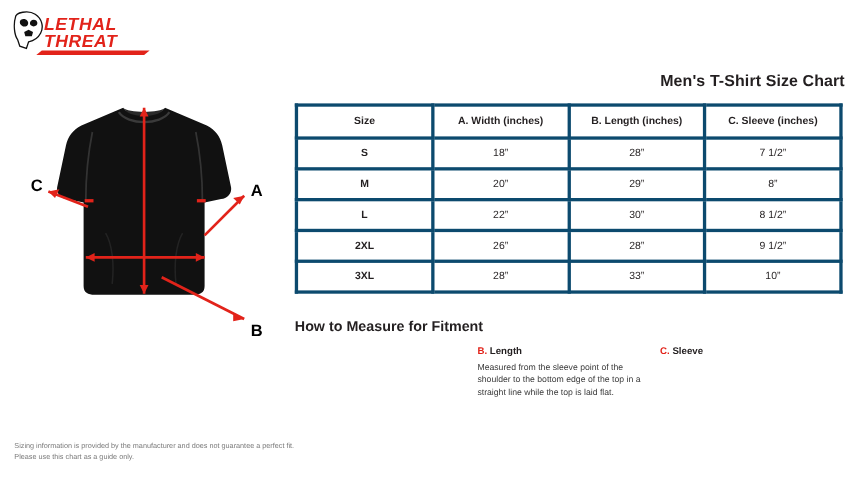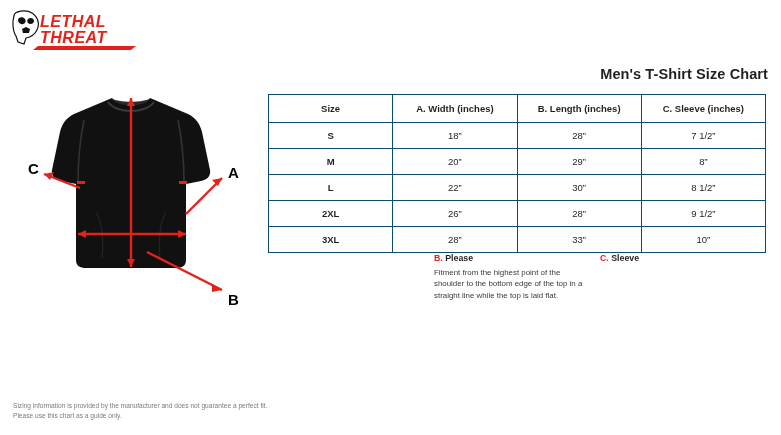--- a/index.html
+++ b/index.html
@@ -53,21 +53,21 @@
     text-align: right;
   }
 
   table.size-chart {
     border-collapse: collapse;
     width: 498px;
     table-layout: fixed;
   }
   table.size-chart th,
   table.size-chart td {
-    border: 1px solid #0c4a6e;
+    border: 3px solid #0c4a6e;
     text-align: center;
     font-size: 9.5px;
     color: #231f20;
     height: 25px;
     padding: 0;
     font-weight: normal;
   }
   table.size-chart th {
     font-weight: bold;
     font-size: 9.5px;
@@ -235,27 +235,28 @@
       </tr>
       <tr>
         <td class="size-col">3XL</td>
         <td>28”</td>
         <td>33”</td>
         <td>10”</td>
       </tr>
     </tbody>
   </table>
 
+  <h2 id="measure-title">How to Measure for Fitment</h2>
 
   <div id="measure-cols">
     <div class="measure-col">
     </div>
     <div class="measure-col">
-      <div class="measure-head"><span class="letter">B.</span><span> Please</span></div>
-      <div class="measure-body">Fitment from the highest point of the shoulder to the bottom edge of the top in a straight line while the top is laid flat.</div>
+      <div class="measure-head"><span class="letter">B.</span><span> Length</span></div>
+      <div class="measure-body">Measured from the sleeve point of the shoulder to the bottom edge of the top in a straight line while the top is laid flat.</div>
     </div>
     <div class="measure-col">
       <div class="measure-head"><span class="letter">C.</span><span> Sleeve</span></div>
     </div>
   </div>
 </div>
 
 <div id="footer">
   <div>Sizing information is provided by the manufacturer and does not guarantee a perfect fit.</div>
   <div>Please use this chart as a guide only.</div>

